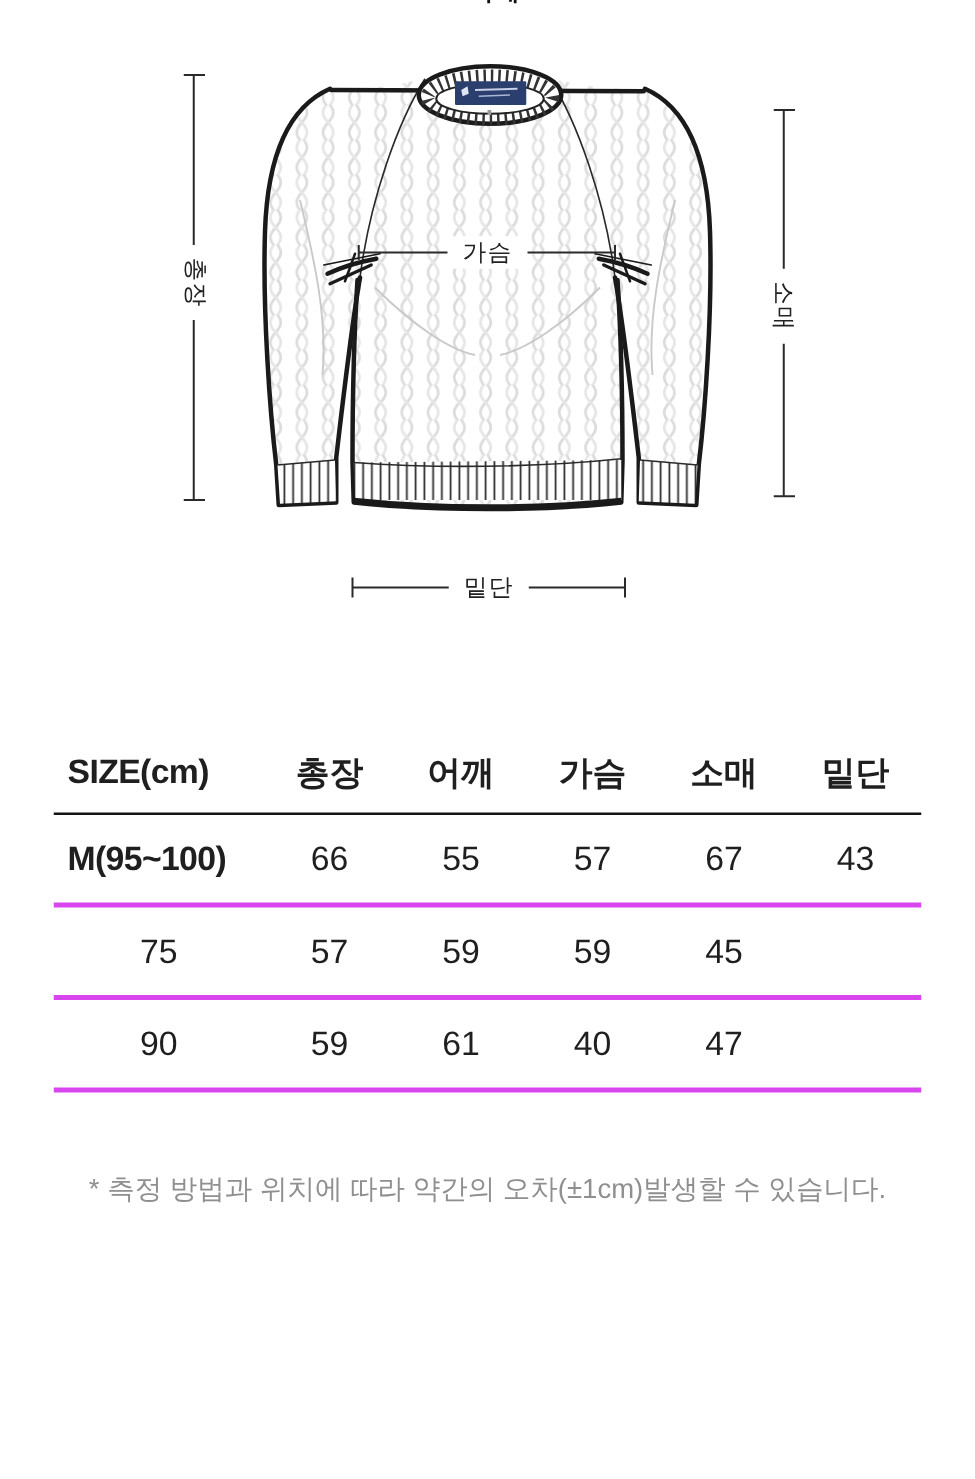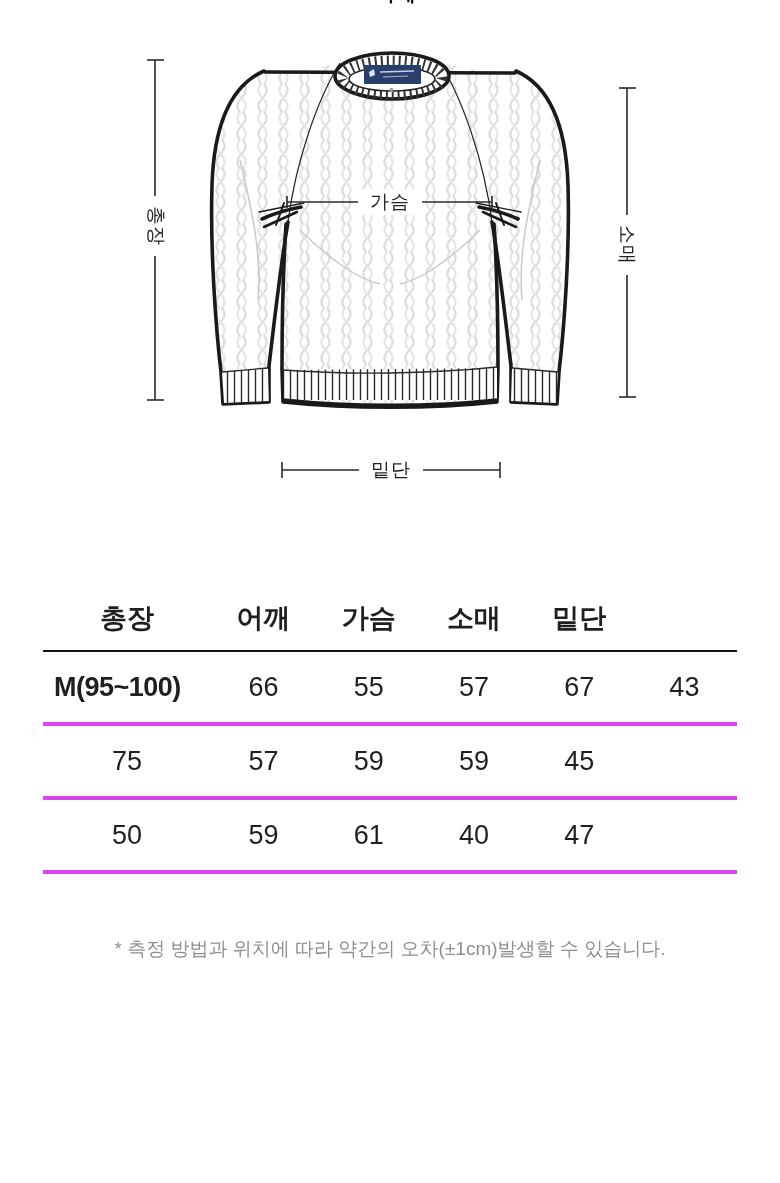--- a/index.html
+++ b/index.html
@@ -42,21 +42,21 @@
   }
   .t-head { height:67px; border-bottom:2px solid #151515; }
   .t-body-row { height:74px; border-bottom:4px solid #d946ef; }
   .t-cell { text-align:center; font-size:27px; color:#1f1f1f; }
   .t-cell.first { text-align:left; padding-left:11px; font-weight:bold; letter-spacing:-0.5px; }
   .t-head .t-cell { font-weight:bold; }
 
   
   .footnote {
     margin-top:62px; text-align:center;
-    font-size:19px; color:#8f8f8f; letter-spacing:0px;
+    font-size:22px; color:#8f8f8f; letter-spacing:0px;
   }
 </style>
 </head>
 <body>
 
 <div class="diagram">
 
   <svg width="780" height="530" viewBox="0 0 780 530">
     <defs>
       <pattern id="cable" width="21" height="28" patternUnits="userSpaceOnUse">
@@ -159,20 +159,21 @@
   </div>
 
   <div class="measure-label h lbl-chest">가슴</div>
   <div class="measure-label h lbl-hem">밑단</div>
   <div class="measure-label v lbl-length">총장</div>
   <div class="measure-label v lbl-sleeve">소매</div>
 </div>
 
 <div class="size-table">
   <div class="t-row t-head">
+    <div class="t-cell first">SIZE(cm)</div>
     <div class="t-cell">총장</div>
     <div class="t-cell">어깨</div>
     <div class="t-cell">가슴</div>
     <div class="t-cell">소매</div>
     <div class="t-cell">밑단</div>
   </div>
 
   <div class="t-row t-body-row">
     <div class="t-cell first">M(95~100)</div>
     <div class="t-cell">66</div>
@@ -184,21 +185,21 @@
 
   <div class="t-row t-body-row">
     <div class="t-cell">75</div>
     <div class="t-cell">57</div>
     <div class="t-cell">59</div>
     <div class="t-cell">59</div>
     <div class="t-cell">45</div>
   </div>
 
   <div class="t-row t-body-row">
-    <div class="t-cell">50</div>
+    <div class="t-cell">90</div>
     <div class="t-cell">59</div>
     <div class="t-cell">61</div>
     <div class="t-cell">40</div>
     <div class="t-cell">47</div>
   </div>
 </div>
 
 <div class="footnote">* 측정 방법과 위치에 따라 약간의 오차(±1cm)발생할 수 있습니다.</div>
 
 </body></html>

